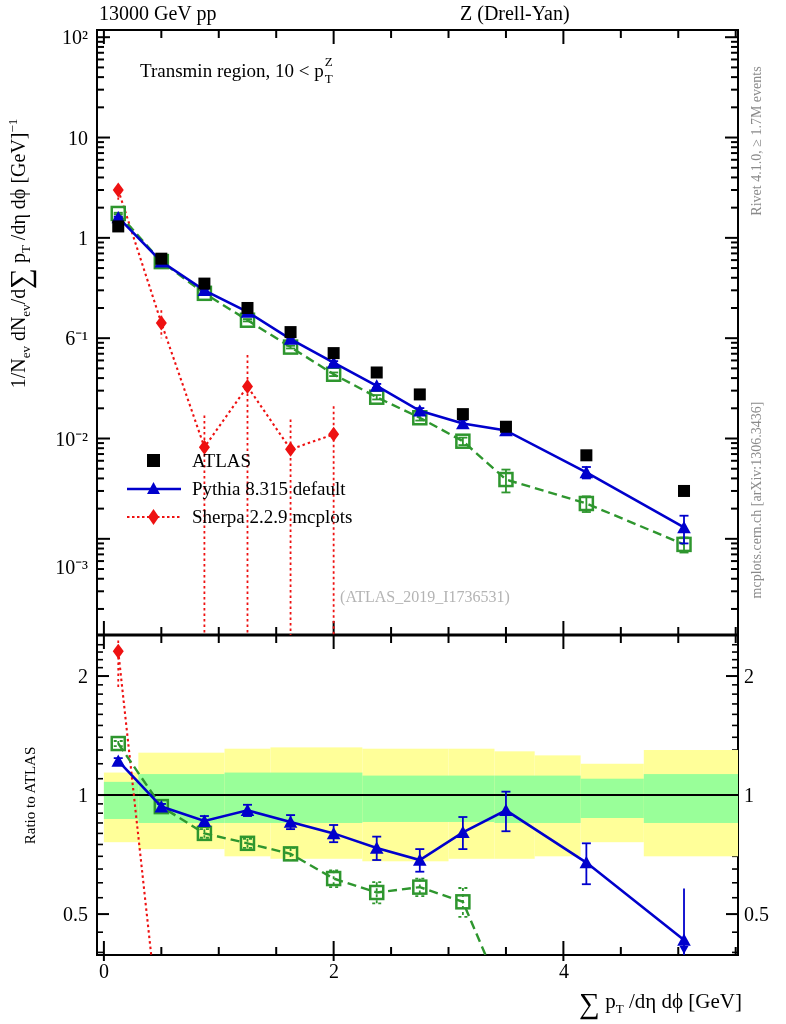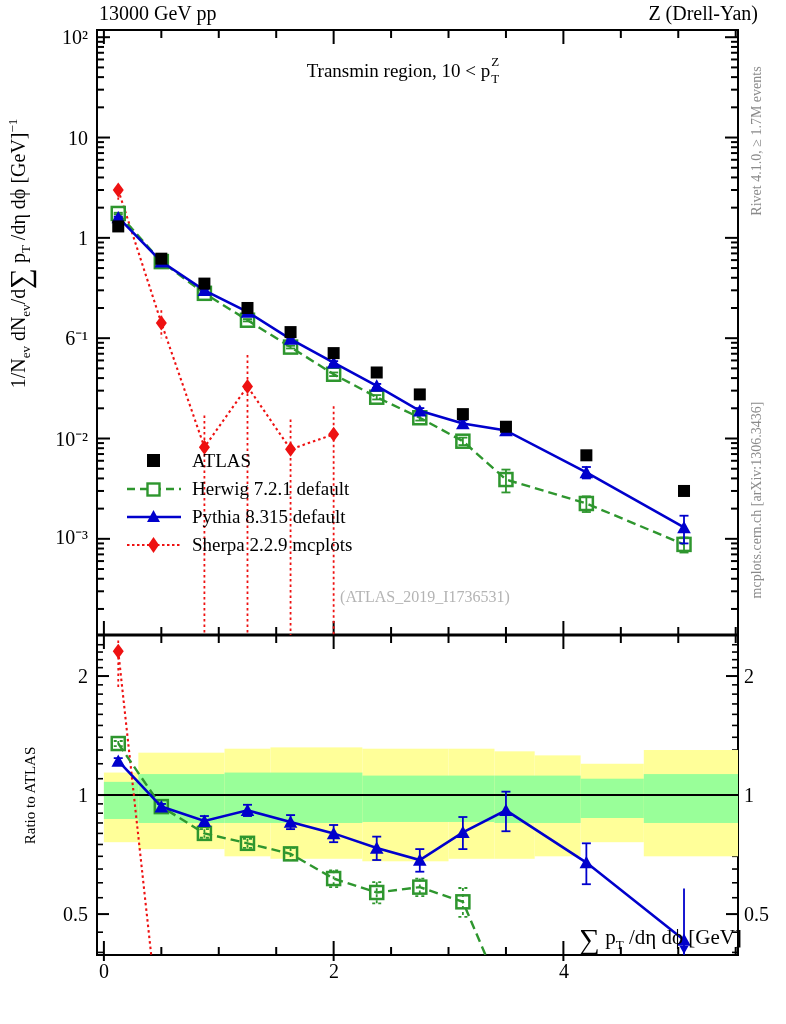--- a/index.html
+++ b/index.html
@@ -2,31 +2,31 @@
 <html><head>
 <meta charset="utf-8">
 <style>
   html,body{margin:0;padding:0;background:#fff;}
   #page{position:relative;width:786px;height:1024px;background:#fff;overflow:hidden;
         font-family:Liberation Serif, serif;color:#000;}
   #chart{position:absolute;left:0;top:0;}
   .txt{position:absolute;white-space:nowrap;}
   .hdr{font-size:20px;top:2px;}
   #hdr-left{left:99px;}
-  #hdr-right{left:480px;width:278px;text-align:right;}
-  #plot-title{left:140px;top:60px;width:530px;text-align:center;font-size:19px;}
+  #hdr-right{left:460px;width:278px;text-align:left;}
+  #plot-title{left:140px;top:60px;width:530px;font-size:19px;}
   .stack{display:inline-block;position:relative;width:13px;height:20px;vertical-align:-4px;}
   .stack .st-sup{position:absolute;top:-7px;left:1px;font-size:13px;}
   .stack .st-sub{position:absolute;bottom:-6px;left:1px;font-size:13px;}
   .rot{transform:rotate(-90deg);}
   #y-axis-label{left:-201px;top:237px;width:442px;text-align:center;font-size:20px;transform-origin:center;}
   #y-axis-label sub,#x-axis-label sub{font-size:13px;}
   #y-axis-label sup{font-size:13px;}
   .bigsum{font-size:29px;vertical-align:-5px;}
-  #x-axis-label{right:44px;top:923px;font-size:21px;margin-left:8px;}
+  #x-axis-label{right:44px;top:987px;font-size:21px;margin-left:8px;}
   #ratio-axis-label{left:-36px;top:787px;width:132px;text-align:center;font-size:15px;transform-origin:center;}
   .side-note{color:#8a8a8a;font-size:14px;transform-origin:center;}
   #side-note-top{left:649px;top:133px;width:216px;text-align:center;}
   #side-note-bottom{left:611px;top:492px;width:292px;text-align:center;}
   #watermark{left:308px;top:588px;width:234px;text-align:center;font-size:16px;color:#b4b4b4;}
   .ylab{left:24px;width:64px;text-align:right;font-size:20px;line-height:22px;}
   .yrlab-r{left:744px;width:60px;text-align:left;font-size:20px;line-height:22px;}
   .xlab{width:40px;text-align:center;font-size:20px;top:960px;}
   #legend{position:absolute;left:126px;top:447px;}
   .leg-row{display:flex;align-items:center;height:28px;}
@@ -546,46 +546,39 @@
 <div class="txt rot side-note" id="side-note-top">Rivet 4.1.0, ≥ 1.7M events</div>
 <div class="txt rot side-note" id="side-note-bottom">mcplots.cern.ch [arXiv:1306.3436]</div>
 
 <div class="txt" id="watermark">(ATLAS_2019_I1736531)</div>
 
 <div class="txt ylab" style="top:26px">10²</div>
 <div class="txt ylab" style="top:127px">10</div>
 <div class="txt ylab" style="top:227px">1</div>
 <div class="txt ylab" style="top:327px">6⁻¹</div>
 <div class="txt ylab" style="top:428px">10⁻²</div>
-<div class="txt ylab" style="top:526px">10⁻³</div>
+<div class="txt ylab" style="top:556px">10⁻³</div>
 
 <div class="txt ylab" style="top:665px">2</div>
 <div class="txt ylab" style="top:784px">1</div>
 <div class="txt ylab" style="top:903px">0.5</div>
 <div class="txt yrlab-r" style="top:665px">2</div>
 <div class="txt yrlab-r" style="top:784px">1</div>
 <div class="txt yrlab-r" style="top:903px">0.5</div>
 
 <div class="txt xlab" style="left:84px">0</div>
 <div class="txt xlab" style="left:314px">2</div>
 <div class="txt xlab" style="left:544px">4</div>
 
 <div id="legend">
   <div class="leg-row">
     <svg width="56" height="22">
           <rect x="21" y="4" width="13" height="13" fill="#000"></rect>
         </svg>
     <span class="leg-label">ATLAS</span>
-  </div>
-  <div class="leg-row">
-    <svg width="56" height="22">
-          <line x1="1" y1="11" x2="55" y2="11" stroke="#2e962e" stroke-width="2.4" stroke-dasharray="8,5"></line>
-          <rect x="21.5" y="5.5" width="12" height="12" fill="#fff" stroke="#2e962e" stroke-width="2.4"></rect>
-        </svg>
-    <span class="leg-label">Herwig 7.2.1 default</span>
   </div>
   <div class="leg-row">
     <svg width="56" height="22">
           <line x1="1" y1="11" x2="55" y2="11" stroke="#0000cc" stroke-width="2.6"></line>
           <path d="M 27.5 4 L 34 16 L 21 16 Z" fill="#0000cc"></path>
         </svg>
     <span class="leg-label">Pythia 8.315 default</span>
   </div>
   <div class="leg-row">
     <svg width="56" height="22">

